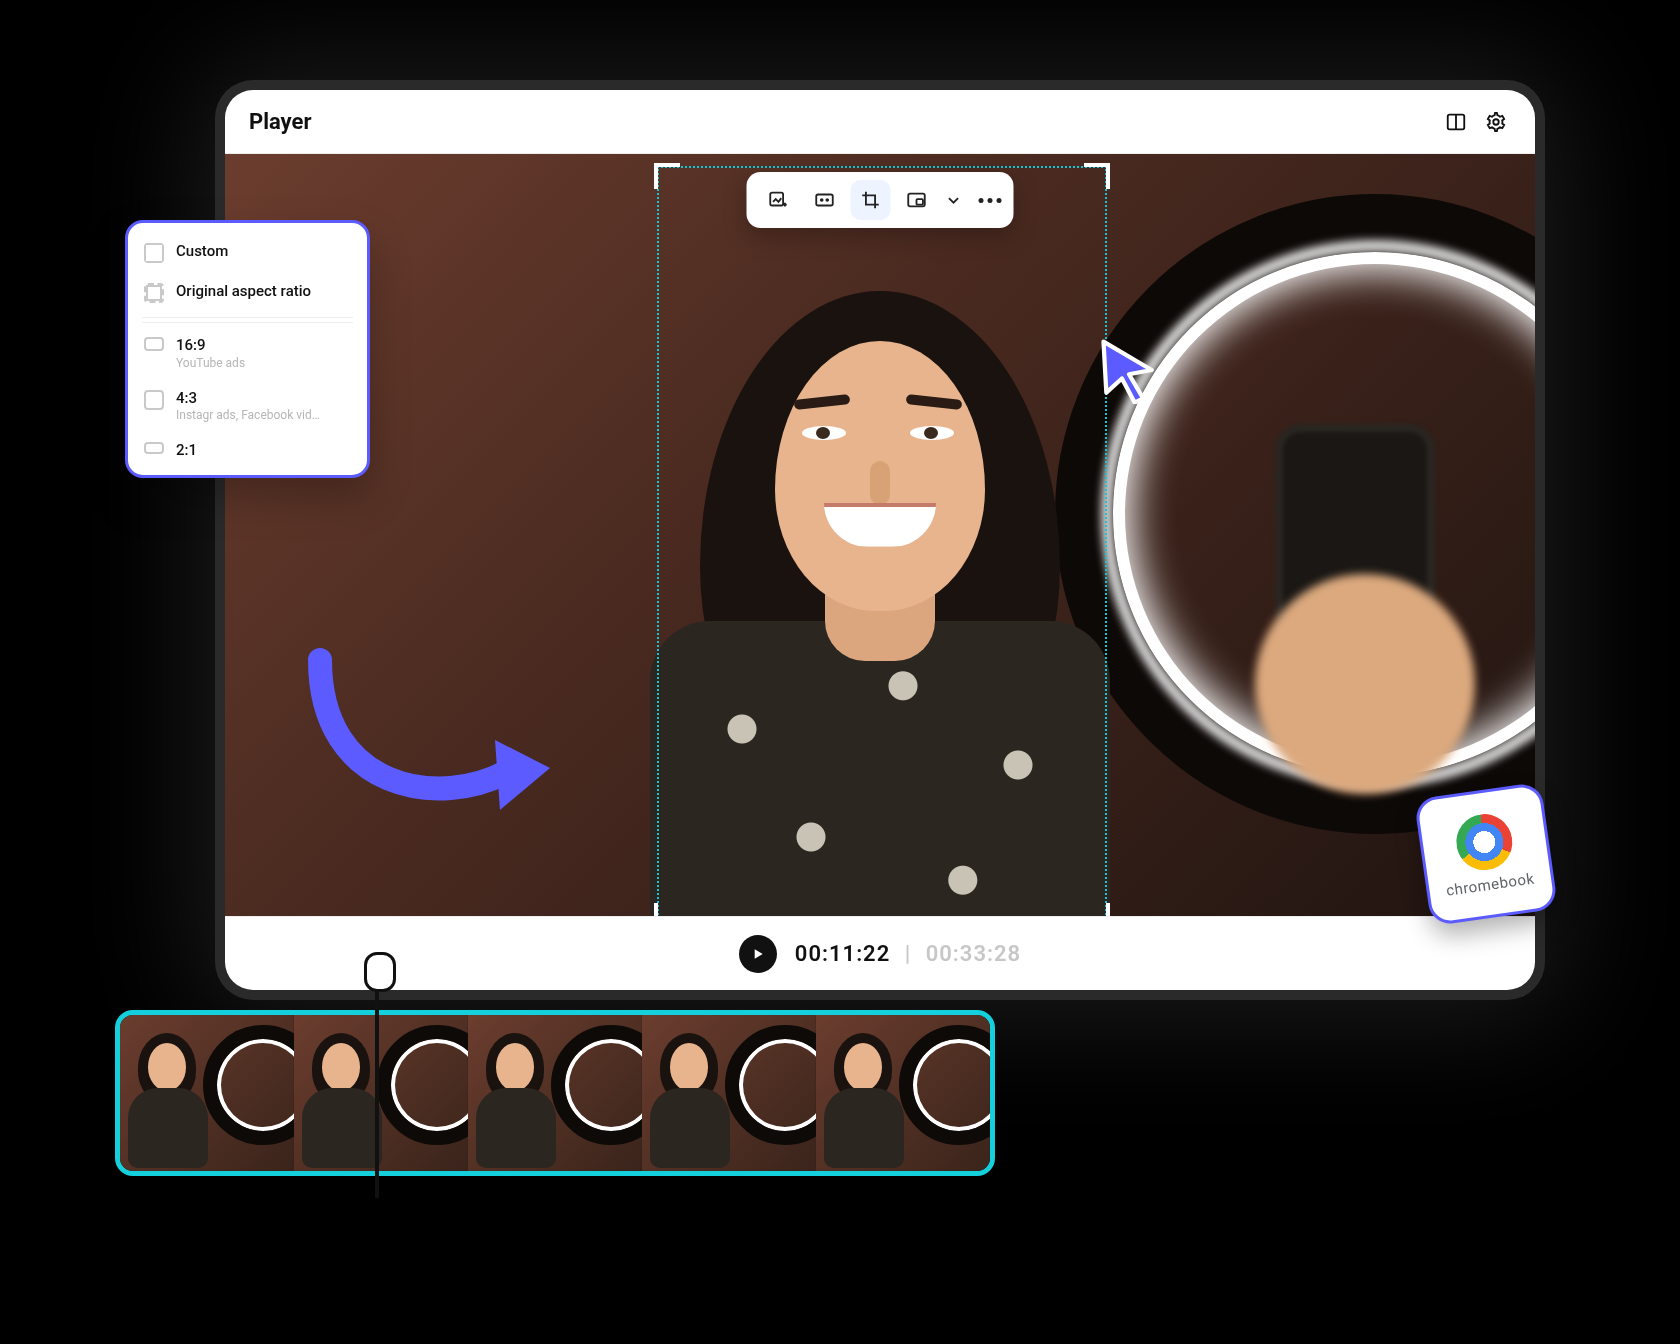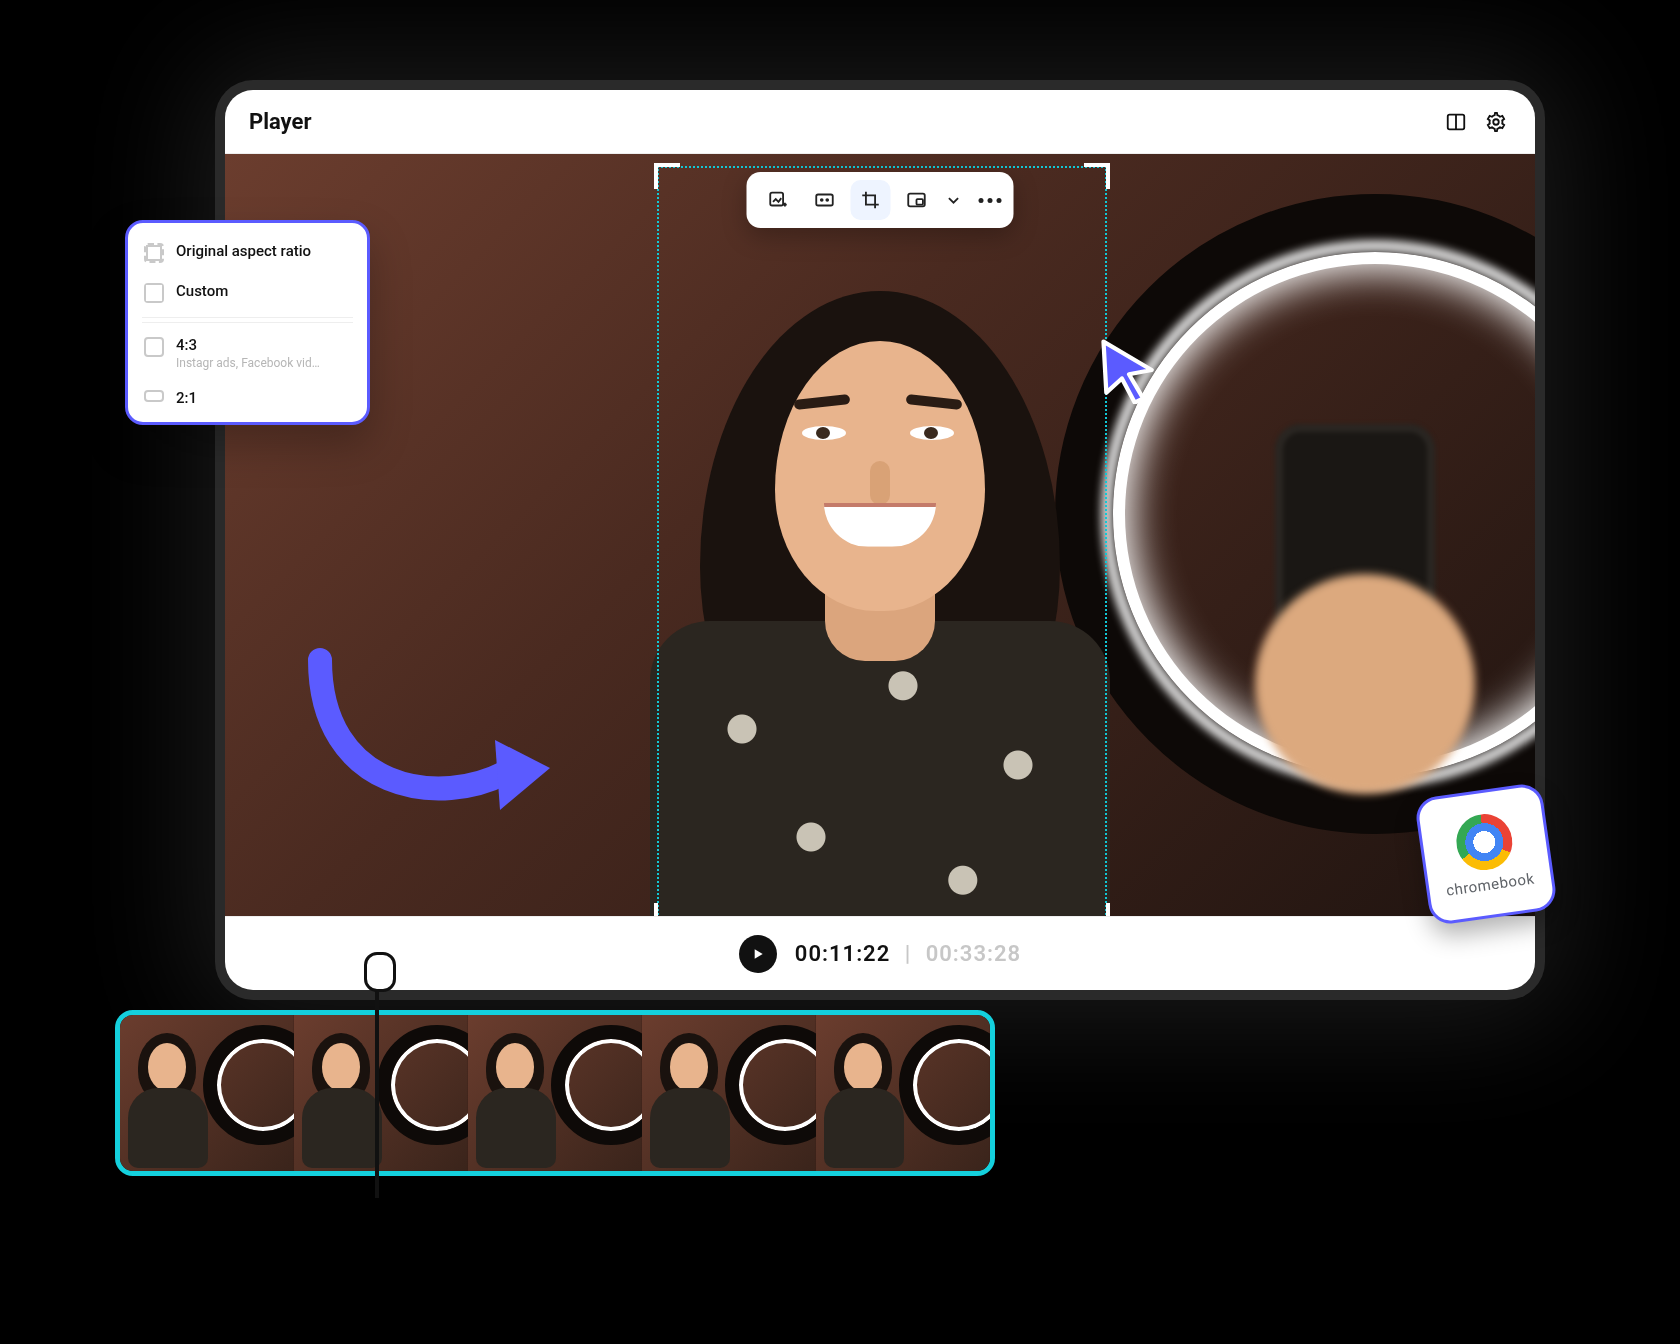--- a/index.html
+++ b/index.html
@@ -412,34 +412,41 @@
     <div class="tc">
       <span class="cur">00:11:22</span>
       <span class="sep">|</span>
       <span class="dur">00:33:28</span>
     </div>
   </div>
 </div>
 
 <div class="aspect-menu">
   <div class="row head">
+    <div class="thumb"></div>
+    <div>
+      <div class="lbl">Custom</div>
+    </div>
+  </div>
+  <div class="row head">
     <div class="thumb" style="border:2px dashed #c9c9c9"></div>
     <div>
       <div class="lbl">Original aspect ratio</div>
-    </div>
-  </div>
-  <div class="row head">
-    <div class="thumb"></div>
-    <div>
-      <div class="lbl">Custom</div>
     </div>
   </div>
   <hr>
   <div id="ratio-list">
       <hr>
+      <div class="row">
+        <div class="thumb wide"></div>
+        <div>
+          <div class="lbl">16:9</div>
+          <div class="sub">YouTube ads</div>
+        </div>
+      </div>
       <div class="row">
         <div class="thumb square"></div>
         <div>
           <div class="lbl">4:3</div>
           <div class="sub">Instagr ads, Facebook vid…</div>
         </div>
       </div>
       <div class="row">
         <div class="thumb verywide"></div>
         <div>

